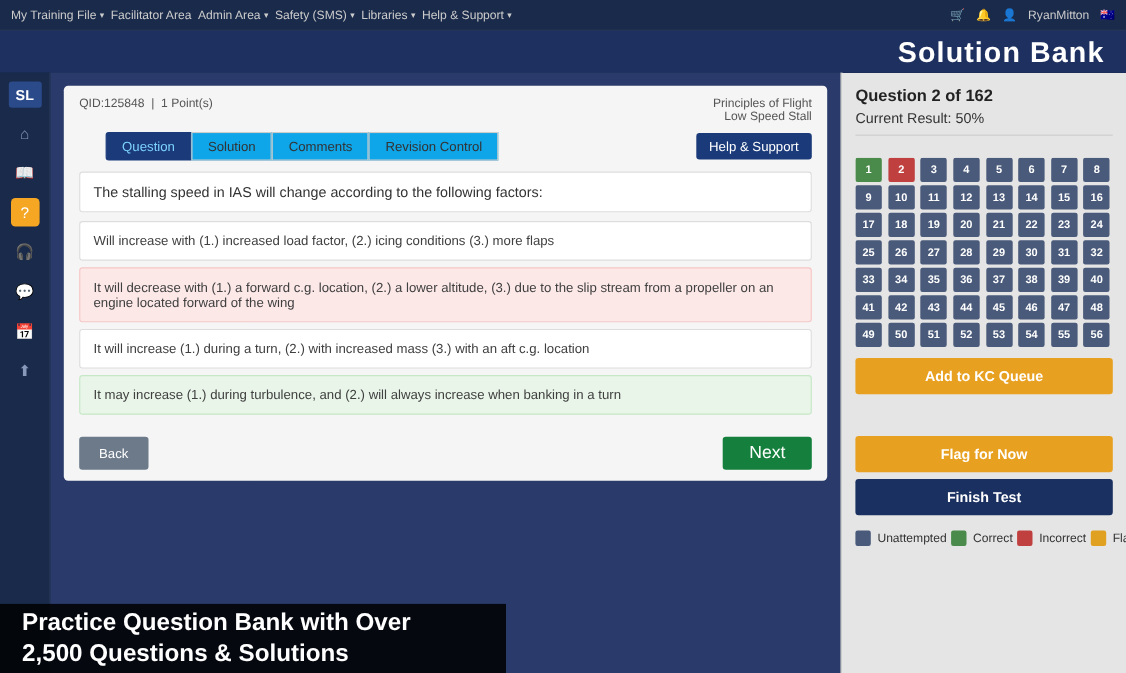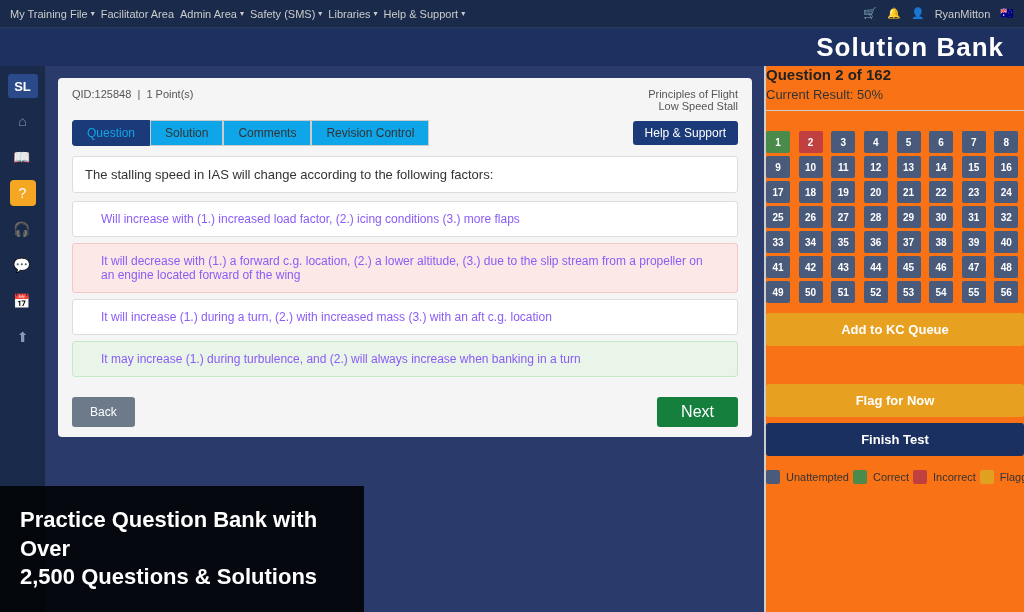--- a/index.html
+++ b/index.html
@@ -142,22 +142,23 @@
     .q-tab {
       padding: 5px 14px;
       font-size: 12px;
       border: 1px solid #ccc;
       cursor: pointer;
       background: #0ea5e9;
       color: #333;
     }
     .q-tab.active {
       background: #1a3a7a;
-      color: #0ea5e9;
+      color: #7dd3fc;
       border-color: #1a3a7a;
+      margin-left: 24px;
     }
     .q-tab:first-child { border-radius: 3px 0 0 3px; }
     .q-tab:last-child { border-radius: 0 3px 3px 0; }
     .help-support-btn {
       margin-left: auto;
       background: #1a3a7a;
       color: white;
       border: none;
       padding: 5px 12px;
       font-size: 12px;
@@ -173,23 +174,23 @@
       padding: 10px 12px;
       font-size: 13px;
       color: #333;
       margin-bottom: 8px;
     }
 
     
     .answer-option {
       border: 1px solid #ddd;
       border-radius: 3px;
-      padding: 10px 28px;
+      padding: 10px 12px;
       font-size: 12px;
-      color: #8b5cf6;
+      color: #404040;
       margin-bottom: 6px;
       cursor: pointer;
       background: white;
     }
     .answer-option.incorrect {
       background: #fde8e8;
       border-color: #f5c6c6;
     }
     .answer-option.correct {
       background: #e8f5e8;
@@ -217,22 +218,22 @@
       border: none;
       padding: 6px 24px;
       font-size: 16px;
       border-radius: 3px;
       cursor: pointer;
     }
 
     
     .right-panel {
       width: 260px;
-      background: #f97316;
-      padding: 0;
+      background: #e5e5e5;
+      padding: 12px;
       overflow-y: auto;
       border-left: 2px solid #ccc;
     }
     .right-panel-title {
       font-size: 15px;
       font-weight: bold;
       color: #222;
       margin-bottom: 4px;
     }
     .current-result {
@@ -315,24 +316,24 @@
     .legend-box.unattempted { background: #4a5a7a; }
     .legend-box.correct { background: #4a8a4a; }
     .legend-box.incorrect { background: #c04040; }
     .legend-box.flagged { background: #e0a020; }
 
     
     .overlay-banner {
       position: absolute;
       bottom: 0;
       left: 0;
-      width: 364px;
+      width: 460px;
       background: rgba(0,0,0,0.85);
       color: white;
-      padding: 20px 20px;
+      padding: 3px 20px;
       font-size: 22px;
       font-weight: bold;
       line-height: 1.3;
       z-index: 100;
     }
   </style>
 </head>
 <body>
 
 <div class="top-nav">

